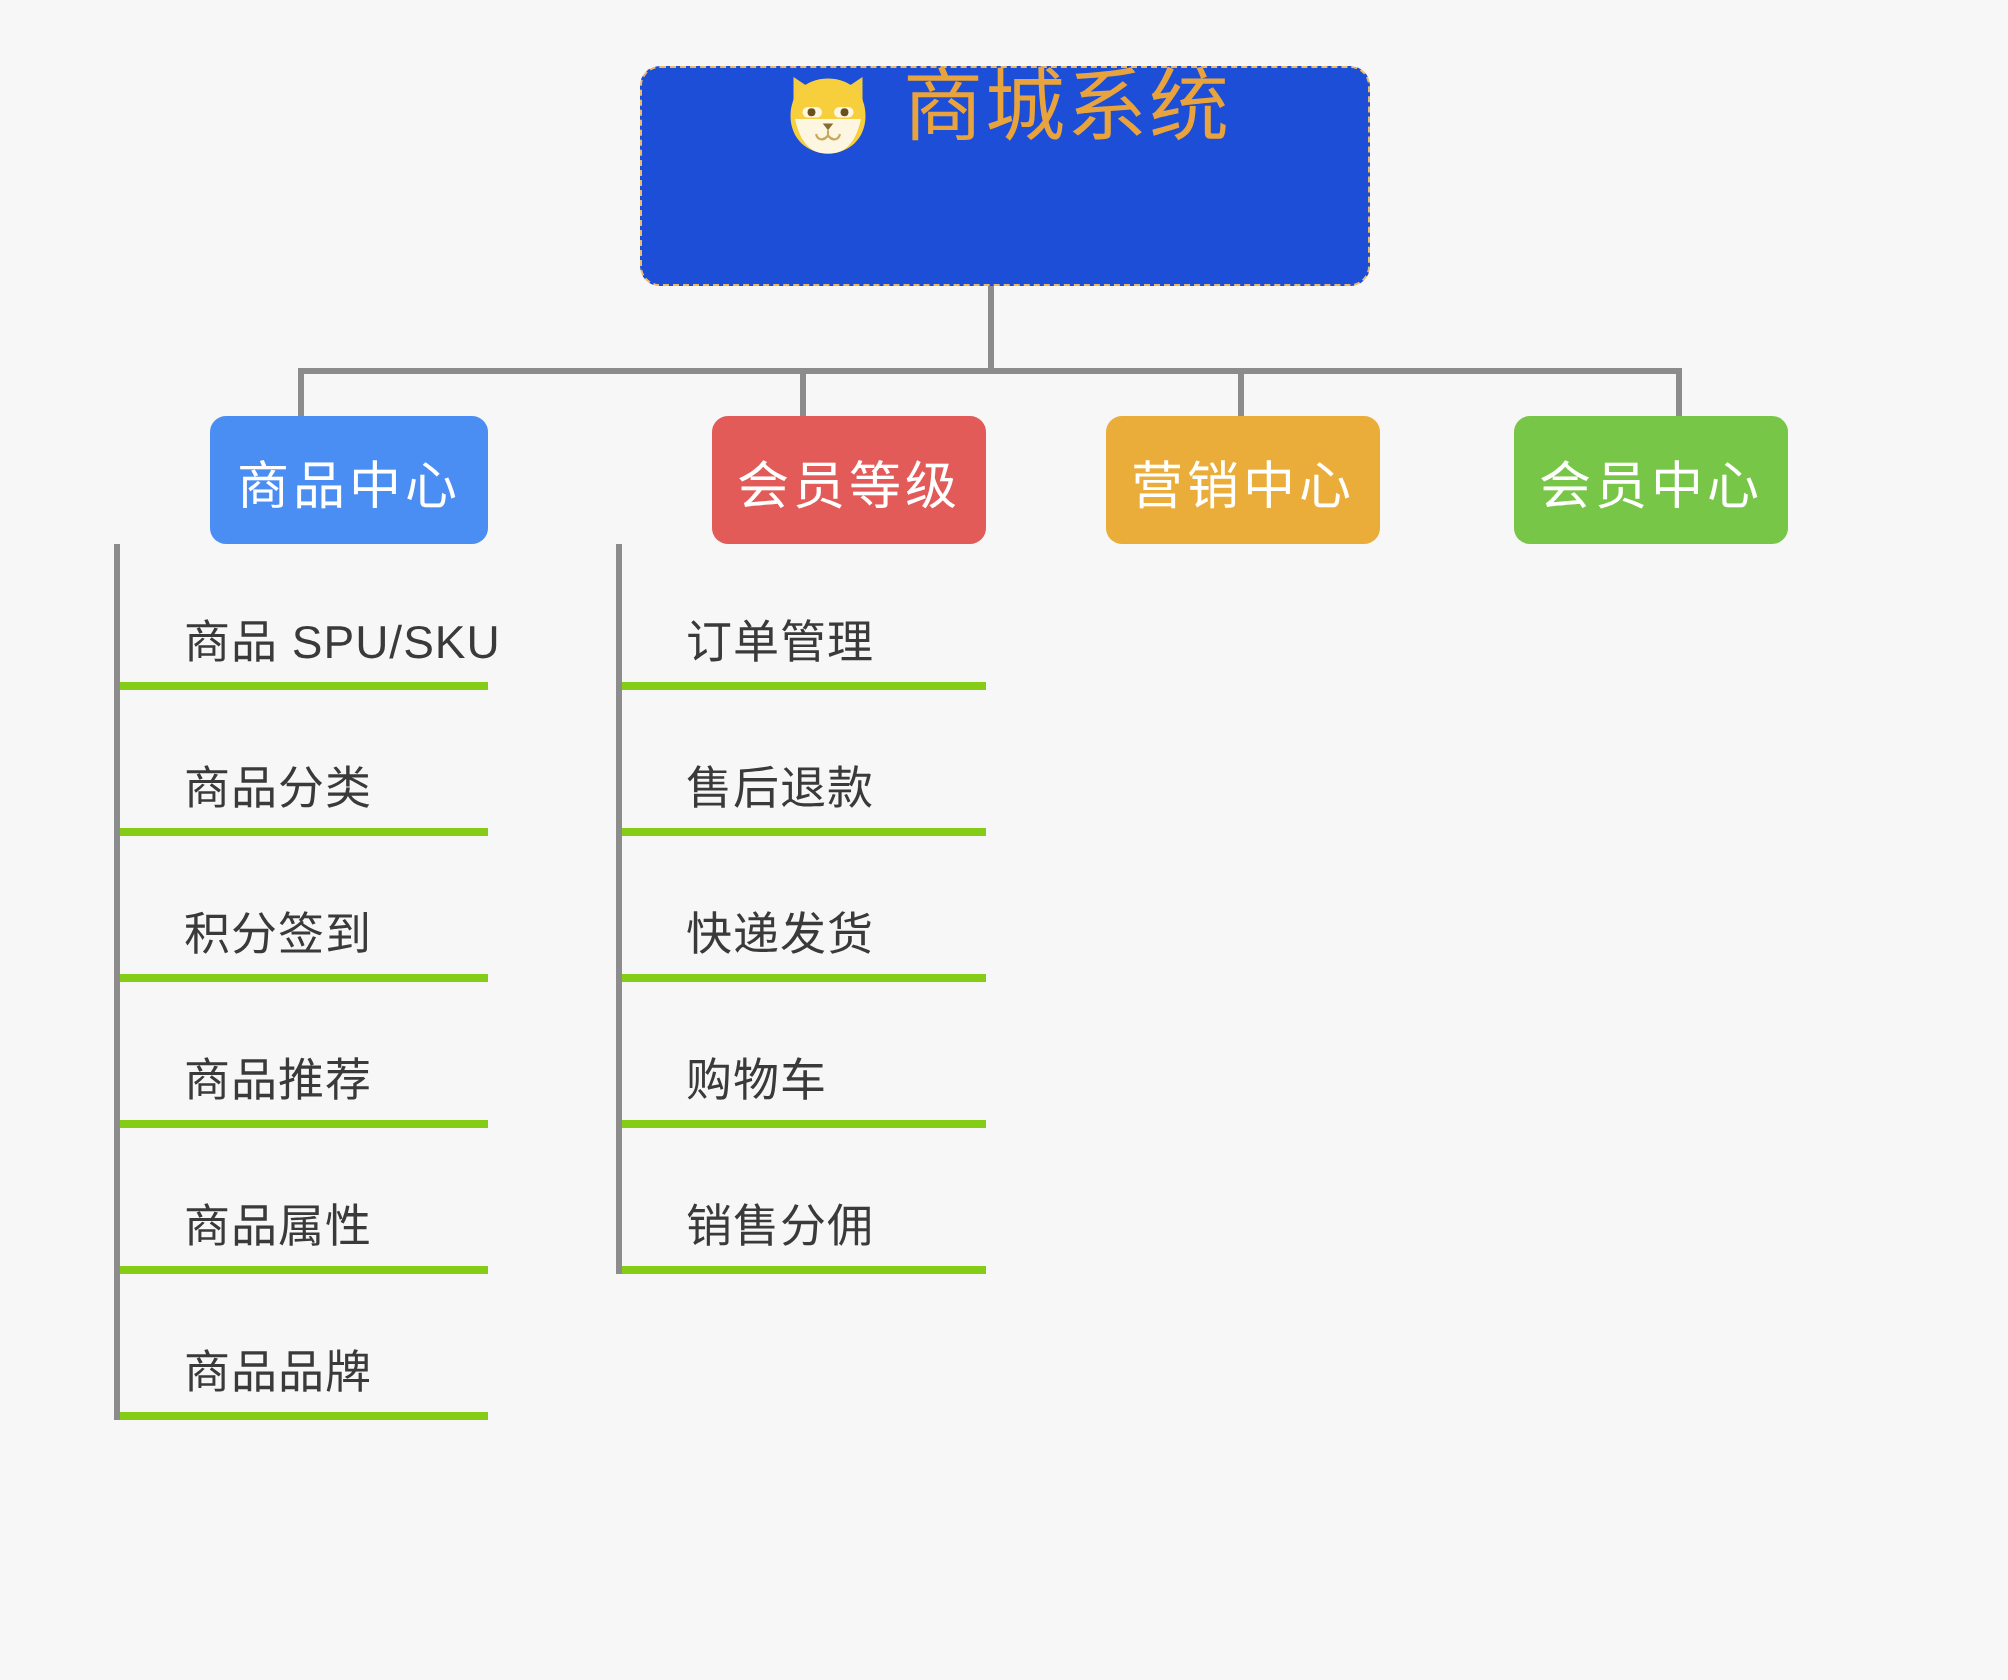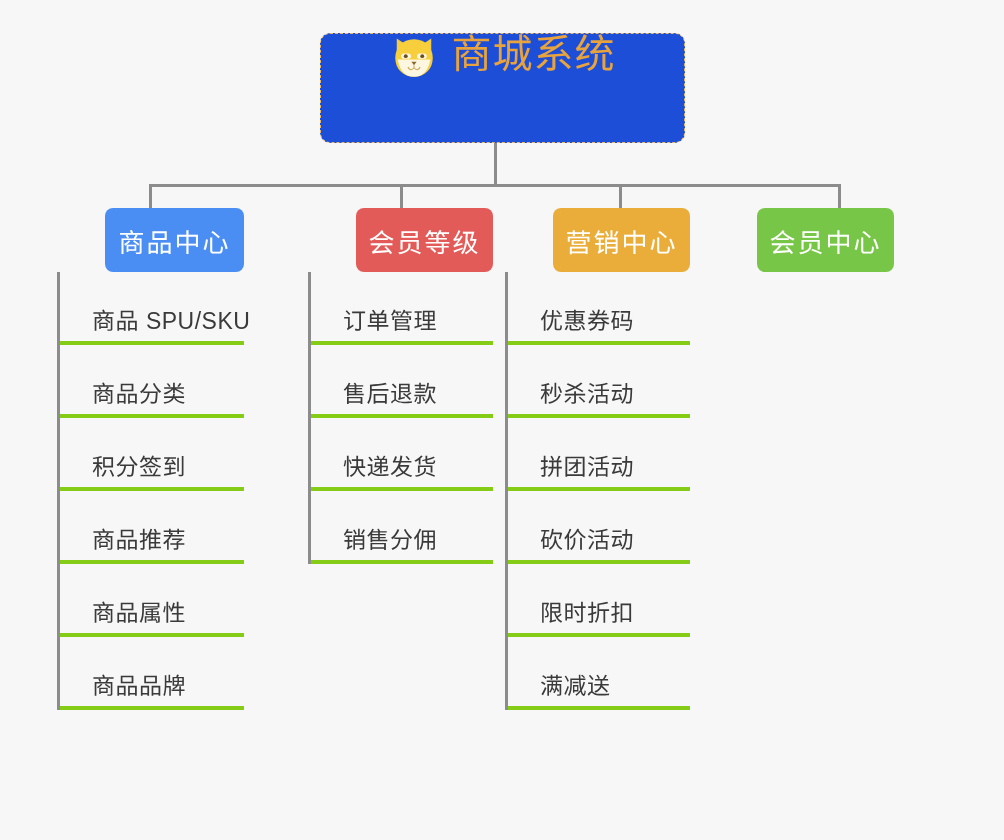--- a/index.html
+++ b/index.html
@@ -175,49 +175,32 @@
       <div class="leaf-item">
         <span class="leaf-label">订单管理</span>
       </div>
       <div class="leaf-item">
         <span class="leaf-label">售后退款</span>
       </div>
       <div class="leaf-item">
         <span class="leaf-label">快递发货</span>
       </div>
       <div class="leaf-item">
+        <span class="leaf-label">购物车</span>
+      </div>
+      <div class="leaf-item">
         <span class="leaf-label">销售分佣</span>
       </div>
     </div>
   </div>
 
   <div class="branch" style="left:505px; width:185px;">
     <div class="cat-box" style="background:#ebad3a;">
       <span>营销中心</span>
     </div>
-    <div class="leaf-list">
-      <div class="leaf-item">
-        <span class="leaf-label">优惠券码</span>
-      </div>
-      <div class="leaf-item">
-        <span class="leaf-label">秒杀活动</span>
-      </div>
-      <div class="leaf-item">
-        <span class="leaf-label">拼团活动</span>
-      </div>
-      <div class="leaf-item">
-        <span class="leaf-label">砍价活动</span>
-      </div>
-      <div class="leaf-item">
-        <span class="leaf-label">限时折扣</span>
-      </div>
-      <div class="leaf-item">
-        <span class="leaf-label">满减送</span>
-      </div>
-    </div>
   </div>
 
   <div class="branch" style="left:709px; width:185px;">
     <div class="cat-box" style="background:#78c647;">
       <span>会员中心</span>
     </div>
   </div>
 
 </div>
 

